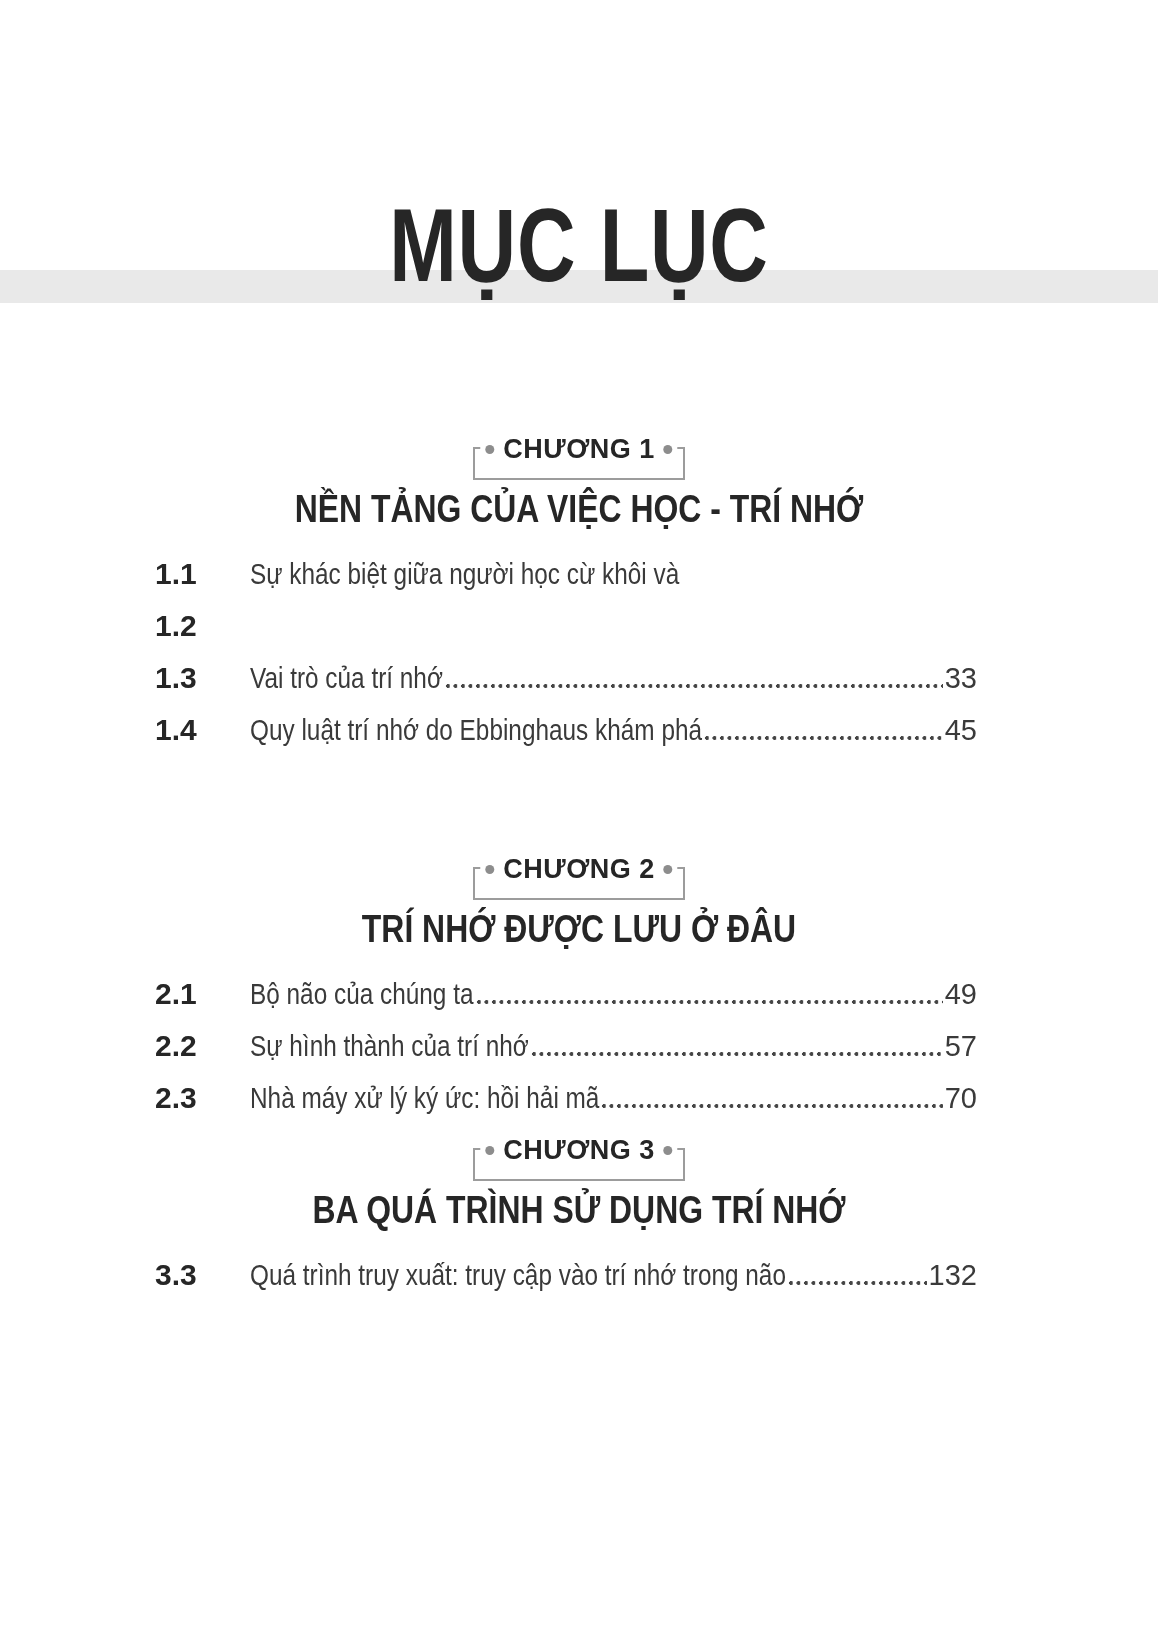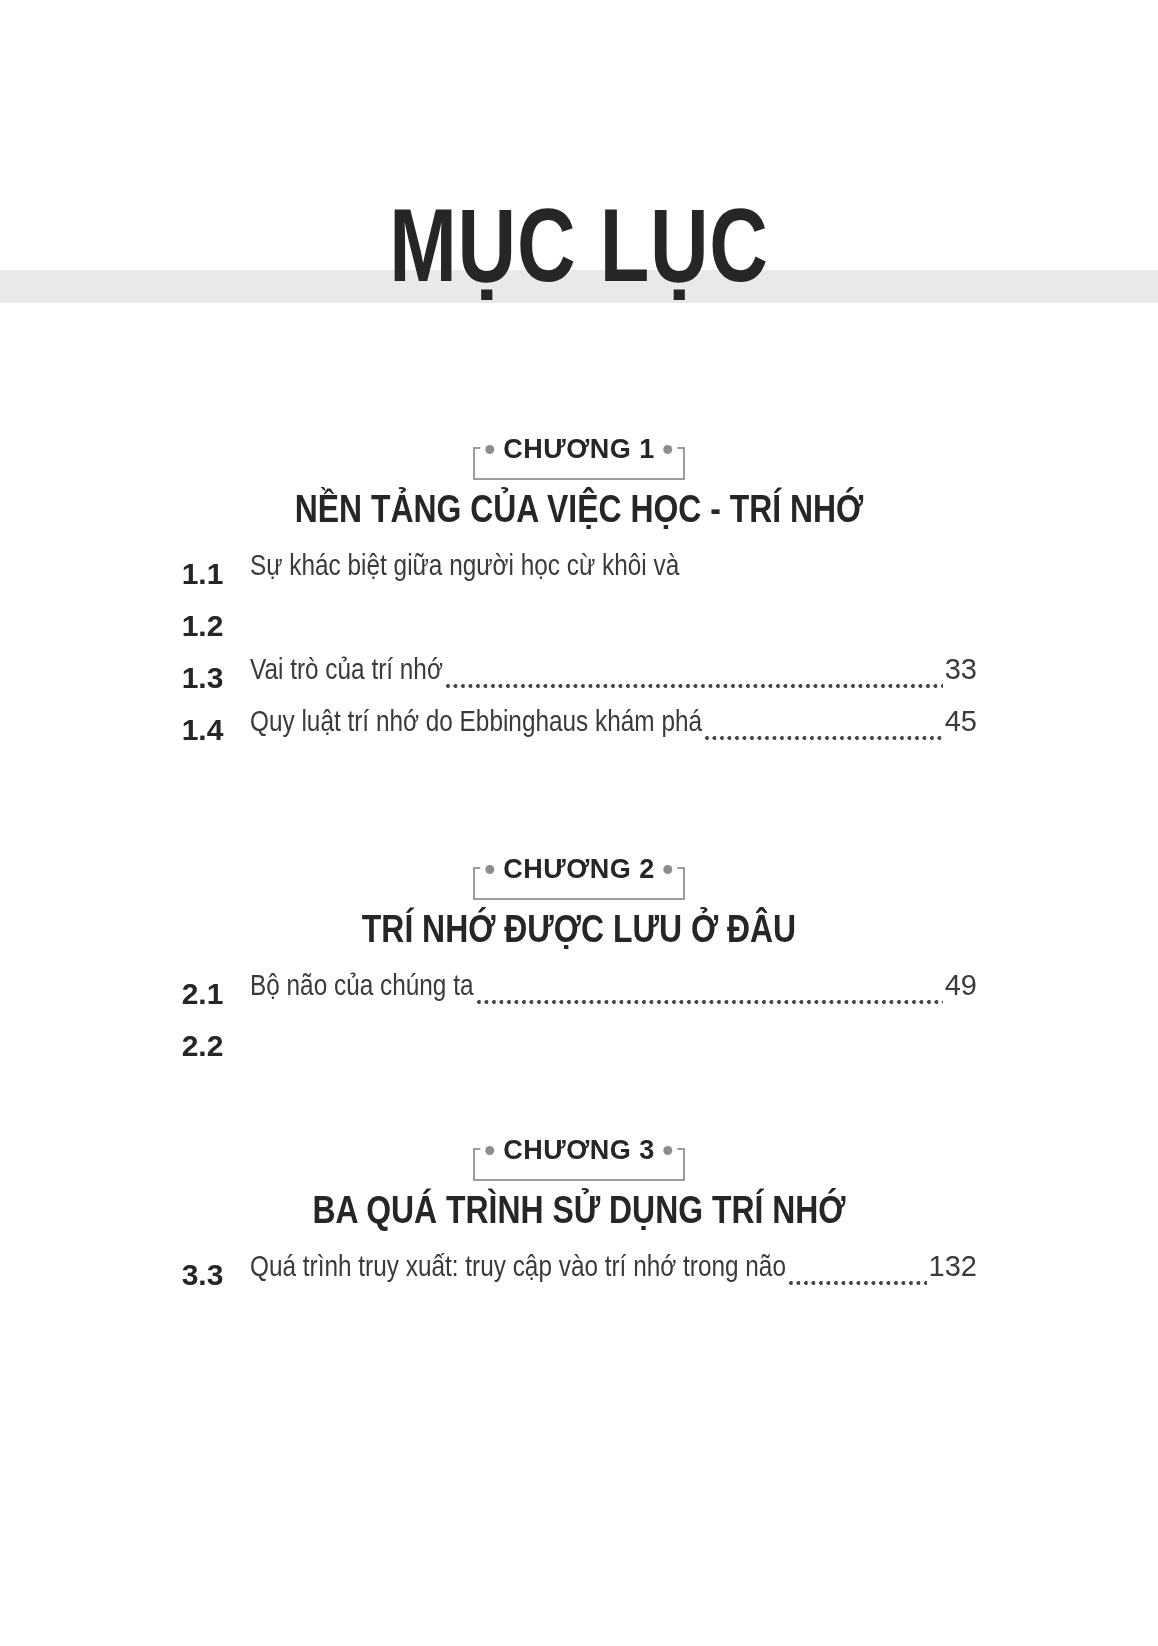--- a/index.html
+++ b/index.html
@@ -61,25 +61,24 @@
     color:var(--ink,#2b2b2b);
     transform:scaleX(0.84);
     white-space:nowrap;
   }
   .toc-list{margin:18px 181px 0 155px;}
   .toc-entry{display:flex;color:var(--text,#3a3a3a);}
   .toc-num{
     flex:none;width:95px;
     font-size:30px;font-weight:700;line-height:52px;
     color:var(--ink,#272727);
-    text-align:center;
   }
   .toc-body{flex:1;min-width:0;}
   .toc-line{
-    display:flex;align-items:flex-start;
+    display:flex;align-items:flex-end;
     height:52px;padding-bottom:9px;box-sizing:border-box;
   }
   .toc-text{
     font-size:29px;line-height:34px;white-space:nowrap;
     display:inline-block;
     transform:scaleX(0.84);transform-origin:left bottom;
   }
   .dots{
     flex:1;min-width:14px;height:6px;
     align-self:flex-end;
@@ -157,20 +156,37 @@
             <div class="toc-body">
               <div class="toc-line">
                 <span class="toc-text" style="margin-right: -42.56px;">Bộ não của chúng ta</span>
                 <span class="dots"></span>
                 <span class="toc-page">49</span>
               </div>
             </div>
           </div>
           <div class="toc-entry">
             <div class="toc-num">2.2</div>
+            <div class="toc-body">
+              <div class="toc-line">
+                <span class="toc-text" style="margin-right: -53.12px;">Sự hình thành của trí nhớ</span>
+                <span class="dots"></span>
+                <span class="toc-page">57</span>
+              </div>
+            </div>
+          </div>
+          <div class="toc-entry">
+            <div class="toc-num">2.3</div>
+            <div class="toc-body">
+              <div class="toc-line">
+                <span class="toc-text" style="margin-right: -66.56px;">Nhà máy xử lý ký ức: hồi hải mã</span>
+                <span class="dots"></span>
+                <span class="toc-page">70</span>
+              </div>
+            </div>
           </div>
         </div>
   </section>
 
   <section class="chapter">
     <div class="badge">
       <div class="badge-label">
         <span class="badge-dot"></span>
         <span class="badge-text">CHƯƠNG 3</span>
         <span class="badge-dot"></span>

